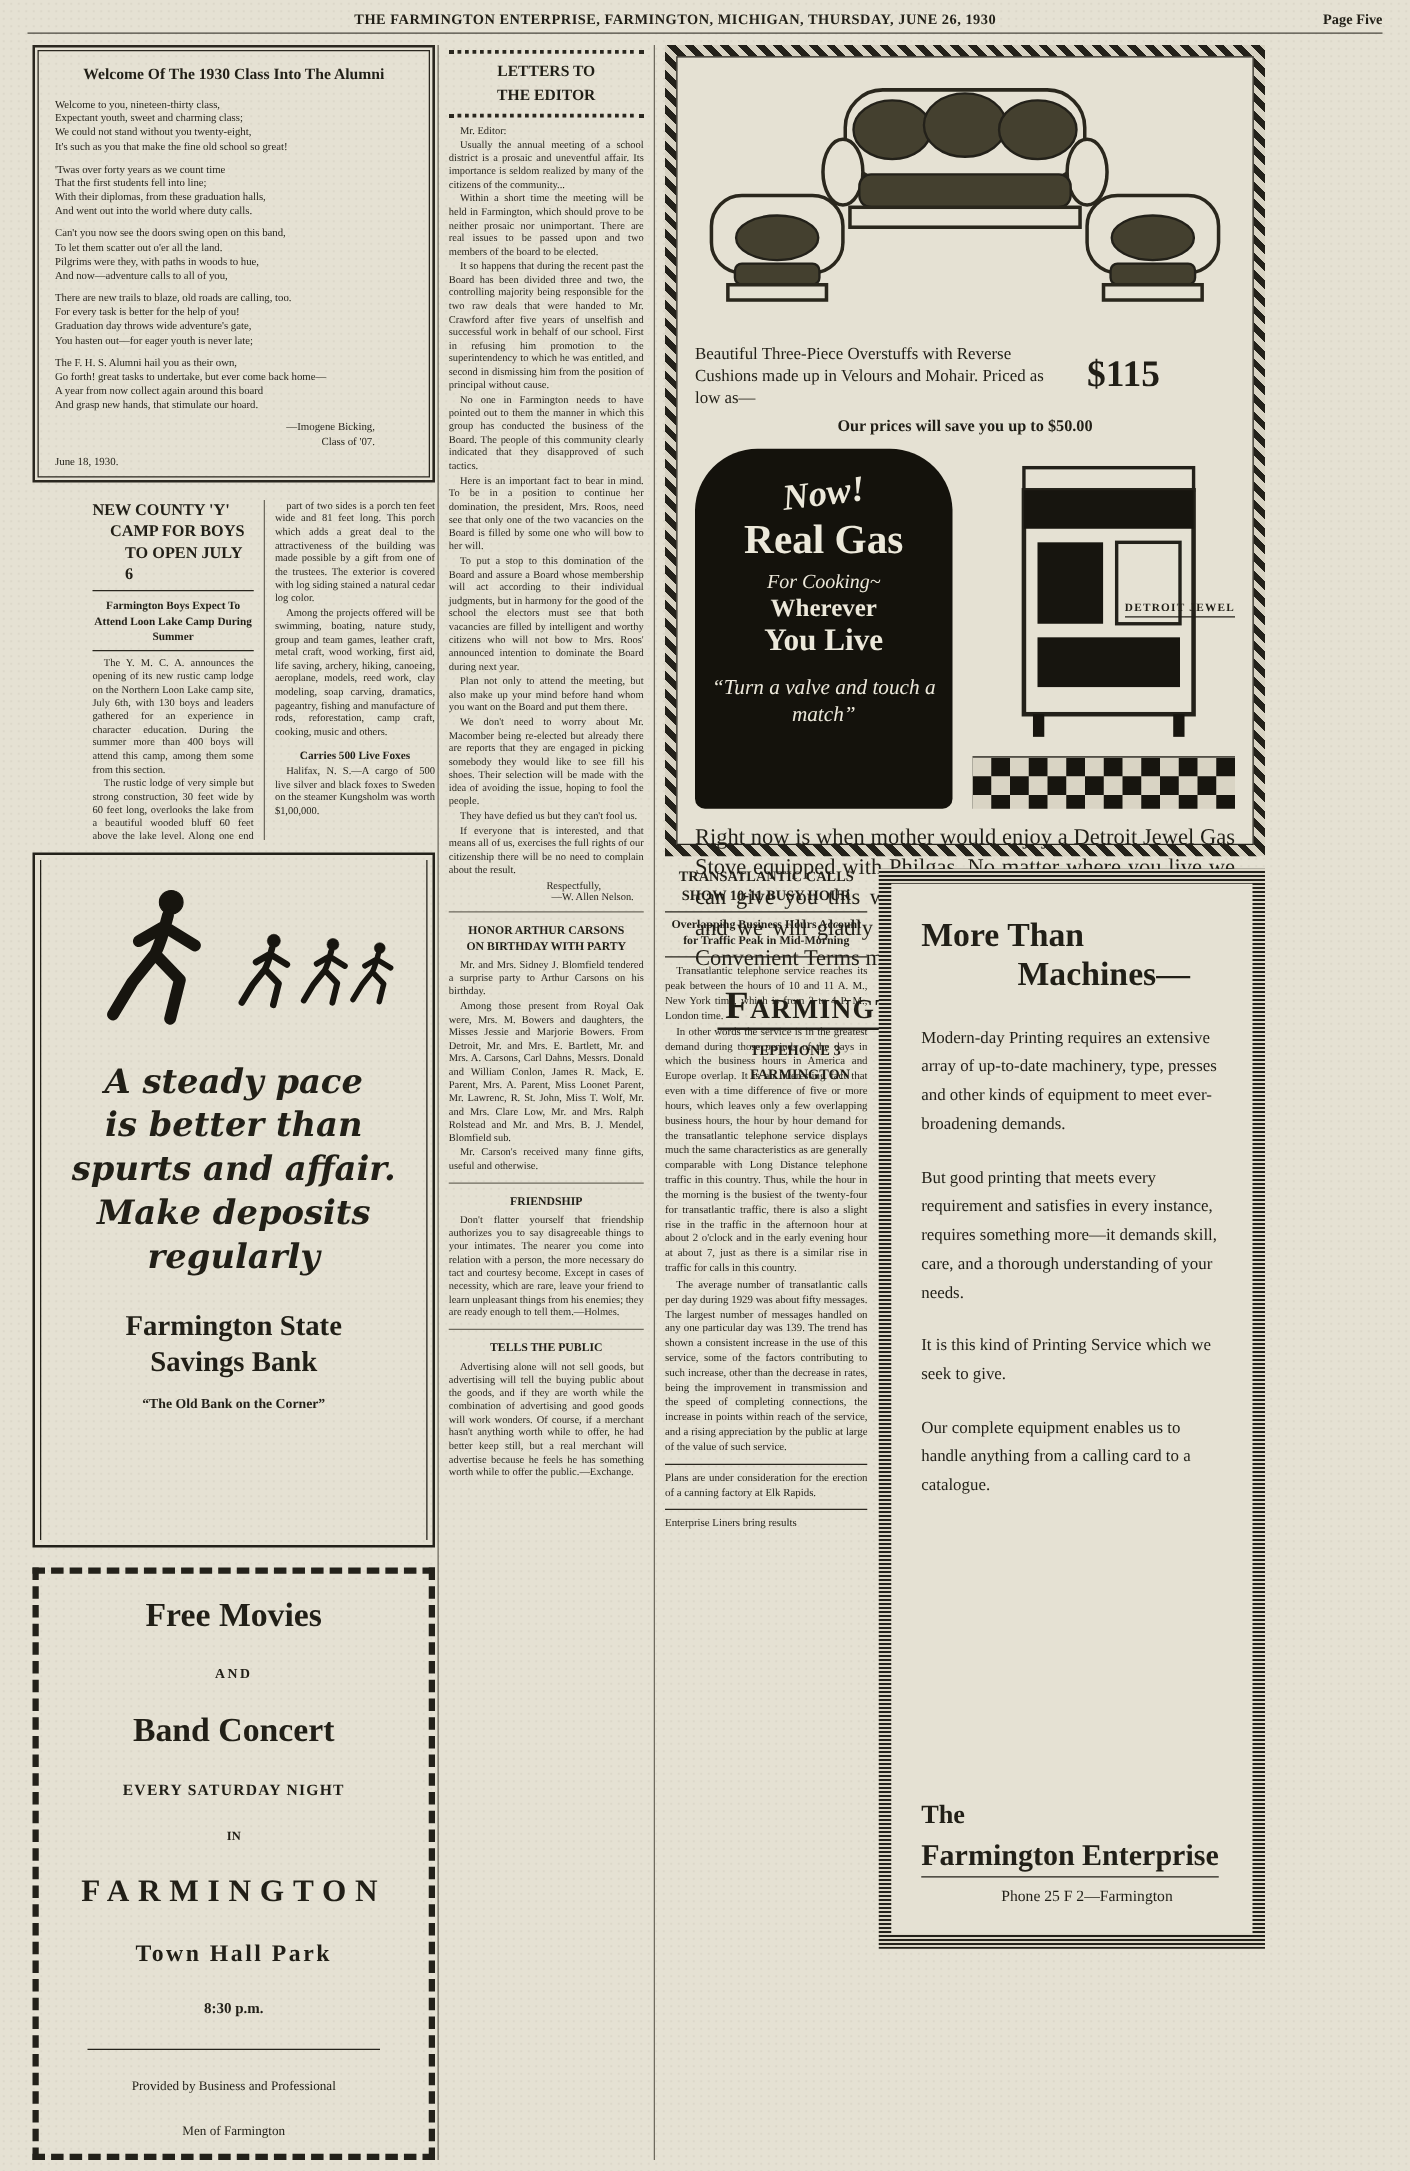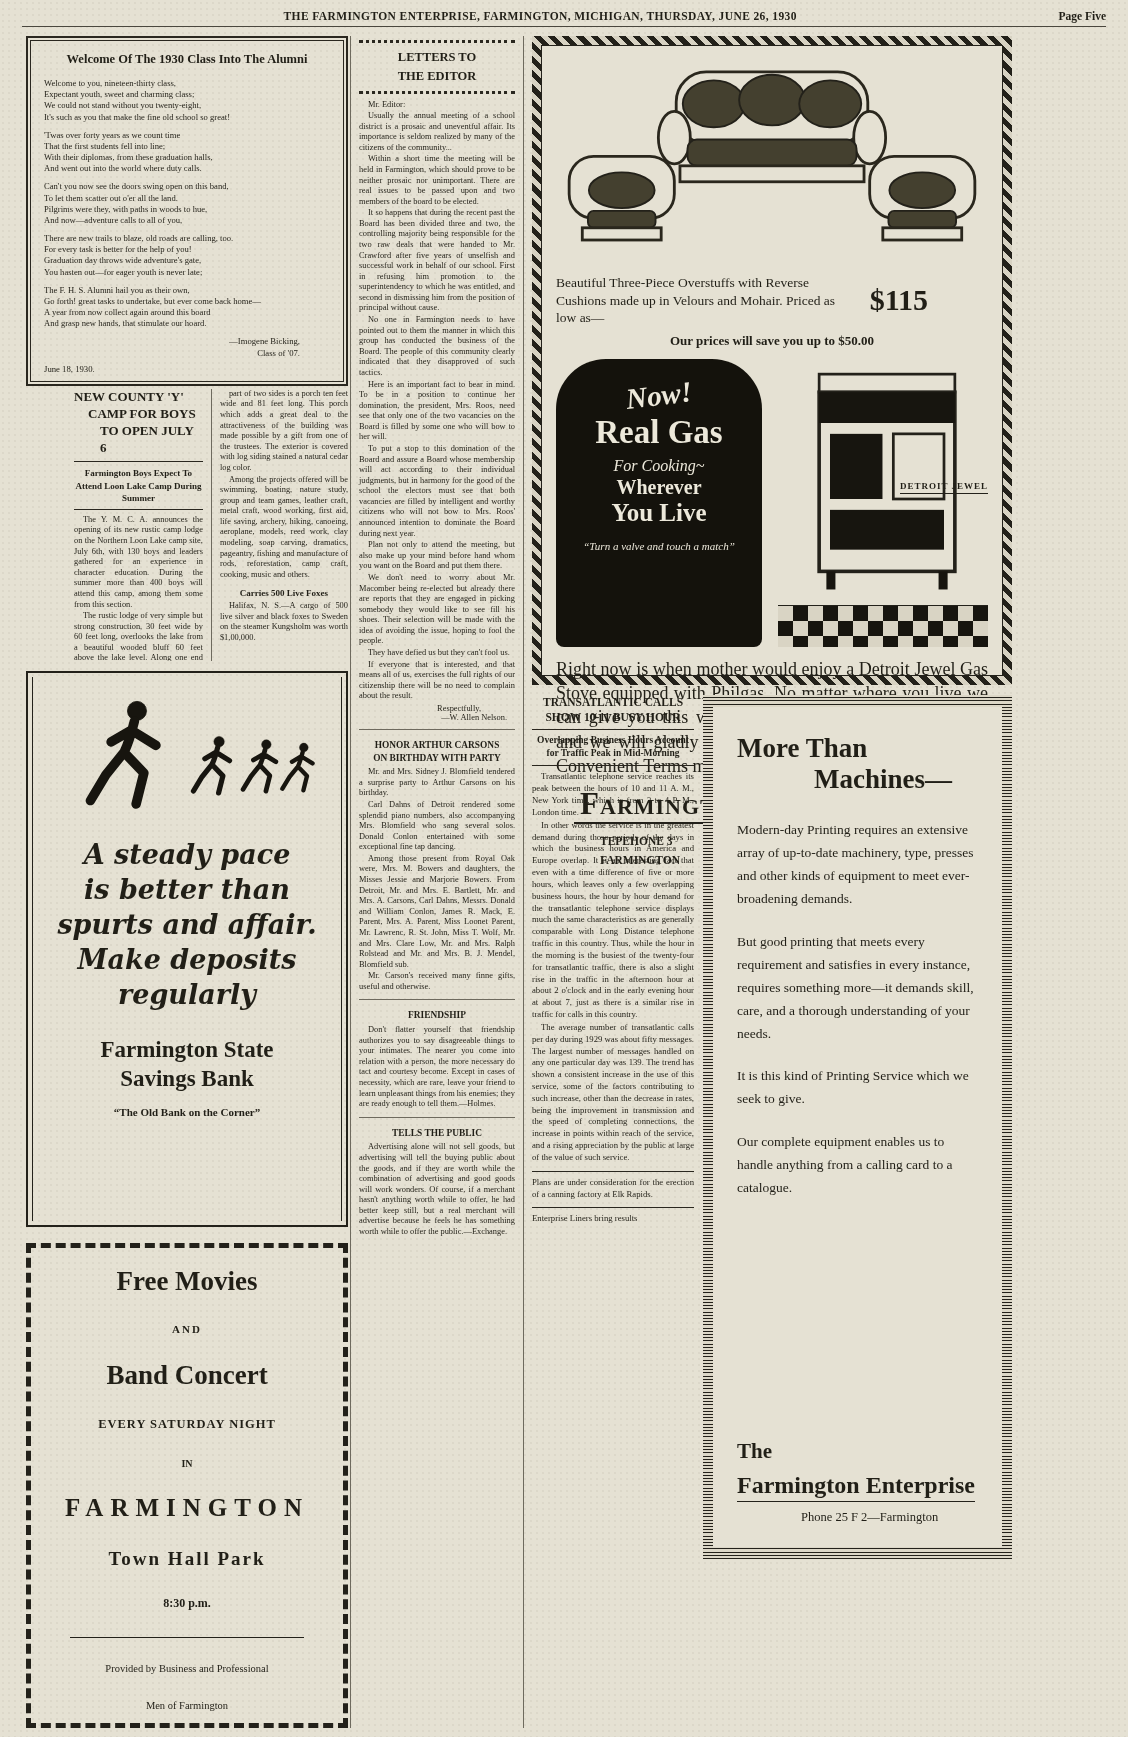--- a/index.html
+++ b/index.html
@@ -23,21 +23,21 @@
   .col1 { left:26px; width:322px; height:1692px; display:flex; flex-direction:column; }
   .col2 { left:350px; width:174px; height:1692px; border-left:1px solid #6e6a5e; border-right:1px solid #6e6a5e;
           padding:4px 8px 0 8px; overflow:hidden; }
   .col3 { left:532px; width:480px; }
 
   
   .news p { font-size:8.4px; line-height:1.26; text-align:justify; text-indent:9px; margin-bottom:1px; }
 
   
   .welcome-box { border:2px solid #2a271f; box-shadow: inset 0 0 0 2px #e5e1d3, inset 0 0 0 3px #2a271f;
-    padding:14px 16px 10px; margin-bottom:3px; }
+    padding:14px 16px 10px; margin-bottom:14px; }
   .welcome-title { font-size:12.5px; font-weight:bold; text-align:center; margin-bottom:11px; }
   .stanza { white-space:pre-line; font-size:8.6px; line-height:1.3; margin-bottom:7px; }
   .sig-line { text-align:right; font-size:8.7px; padding-right:30px; line-height:1.35; }
   .date-line { font-size:8.7px; margin-top:4px; }
 
   
   .camp { display:flex; height:272px; overflow:hidden; margin-bottom:10px; }
   .camp-col { width:50%; }
   .camp-col-a { padding-right:8px;margin-left:48px; }
   .camp-col-b { border-left:1px solid #6e6a5e; padding-left:8px; }
@@ -93,21 +93,21 @@
   .price { font-size:30px; font-weight:bold; white-space:nowrap; padding-right:60px; }
   .savings { text-align:center; font-size:13px; font-weight:bold; margin:6px 0 10px; }
   .gas-row { display:flex; gap:16px; flex:none; height:288px; }
   .gas-panel { width:206px; background:#14120c; color:#ece8da; border-radius:50px 50px 8px 8px;
     text-align:center; padding:20px 10px 12px; }
   .gas-now { font-size:29px; font-style:italic; font-weight:bold; transform:rotate(-7deg); }
   .gas-real { font-size:33px; font-weight:bold; margin-top:2px; }
   .gas-cooking { font-size:16px; font-style:italic; margin-top:6px; }
   .gas-wherever { font-size:20px; font-weight:bold; margin-top:1px; }
   .gas-youlive { font-size:25px; font-weight:bold; }
-  .gas-quote { font-size:11px; font-style:italic; margin-top:12px; line-height:1.3; }
+  .gas-quote { font-size:17px; font-style:italic; margin-top:12px; line-height:1.3; }
   .stove-area { flex:1; position:relative; }
   .stove-svg { position:absolute; left:14px; top:2px; width:190px; height:238px; }
   .stove-label { position:absolute; right:0; top:122px; font-size:9px; font-weight:bold; letter-spacing:1px;
     border-bottom:1px solid #23211a; padding-bottom:2px; }
   .floor { position:absolute; left:0; right:0; bottom:0; height:42px; border-top:1px solid #23211a;
     background:repeating-conic-gradient(#17150f 0% 25%, #d9d4c4 0% 50%); background-size:30px 30px; }
   .hw-body { font-size:18px; line-height:1.35; text-align:justify; margin-top:10px; }
   .hw-company { text-align:center; margin-top:8px; }
   .hw-company span { font-variant:small-caps; font-weight:bold; font-size:31px; letter-spacing:1px;
     border-bottom:2px solid #23211a; padding:0 6px 1px; }
@@ -273,21 +273,20 @@
       <div class="signer">—W. Allen Nelson.</div>
     </div>
 
     <div class="section">
       <div class="sub-head">
         <div>HONOR ARTHUR CARSONS</div>
         <div>ON BIRTHDAY WITH PARTY</div>
       </div>
       <div class="news">
           <p>Mr. and Mrs. Sidney J. Blomfield tendered a surprise party to Arthur Carsons on his birthday.</p>
-          <p>Carl Dahns of Detroit rendered some splendid piano numbers, also accompanying Mrs. Blomfield who sang several solos. Donald Conlon entertained with some exceptional fine tap dancing.</p>
           <p>Among those present from Royal Oak were, Mrs. M. Bowers and daughters, the Misses Jessie and Marjorie Bowers. From Detroit, Mr. and Mrs. E. Bartlett, Mr. and Mrs. A. Carsons, Carl Dahns, Messrs. Donald and William Conlon, James R. Mack, E. Parent, Mrs. A. Parent, Miss Loonet Parent, Mr. Lawrenc, R. St. John, Miss T. Wolf, Mr. and Mrs. Clare Low, Mr. and Mrs. Ralph Rolstead and Mr. and Mrs. B. J. Mendel, Blomfield sub.</p>
           <p>Mr. Carson's received many finne gifts, useful and otherwise.</p>
         </div>
     </div>
 
     <div class="section">
       <div class="sub-head">FRIENDSHIP</div>
       <div class="news">
         <p>Don't flatter yourself that friendship authorizes you to say disagreeable things to your intimates. The nearer you come into relation with a person, the more necessary do tact and courtesy become. Except in cases of necessity, which are rare, leave your friend to learn unpleasant things from his enemies; they are ready enough to tell them.—Holmes.</p>
       </div>

